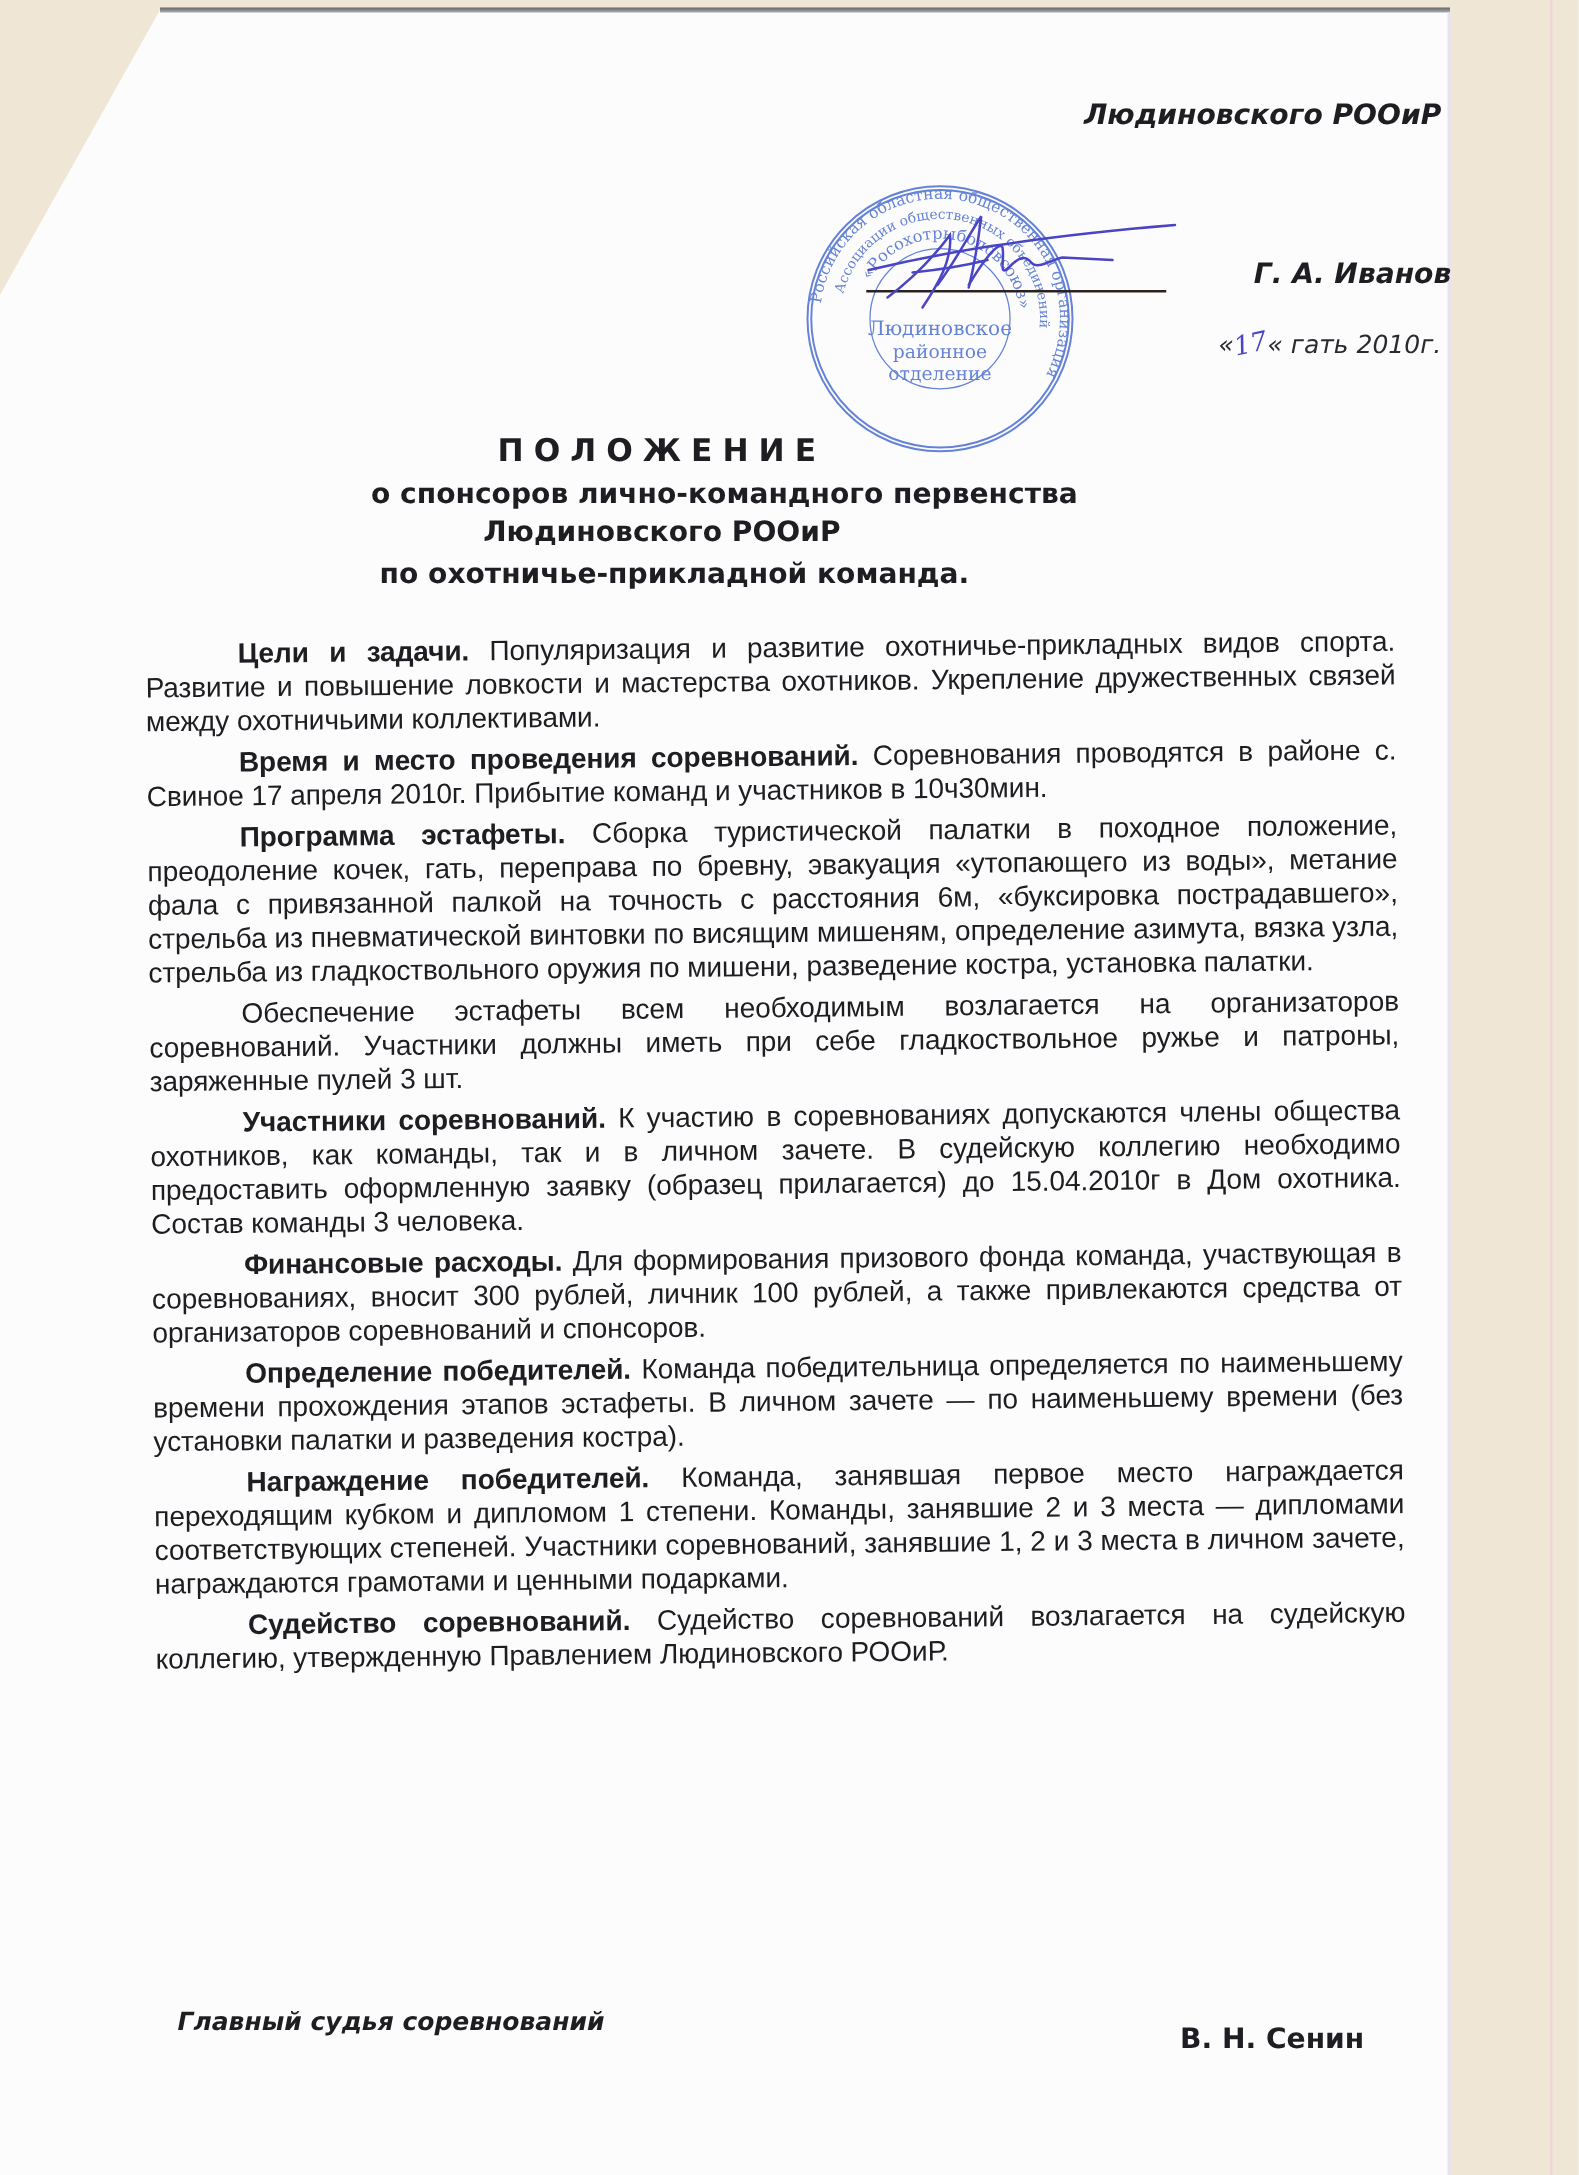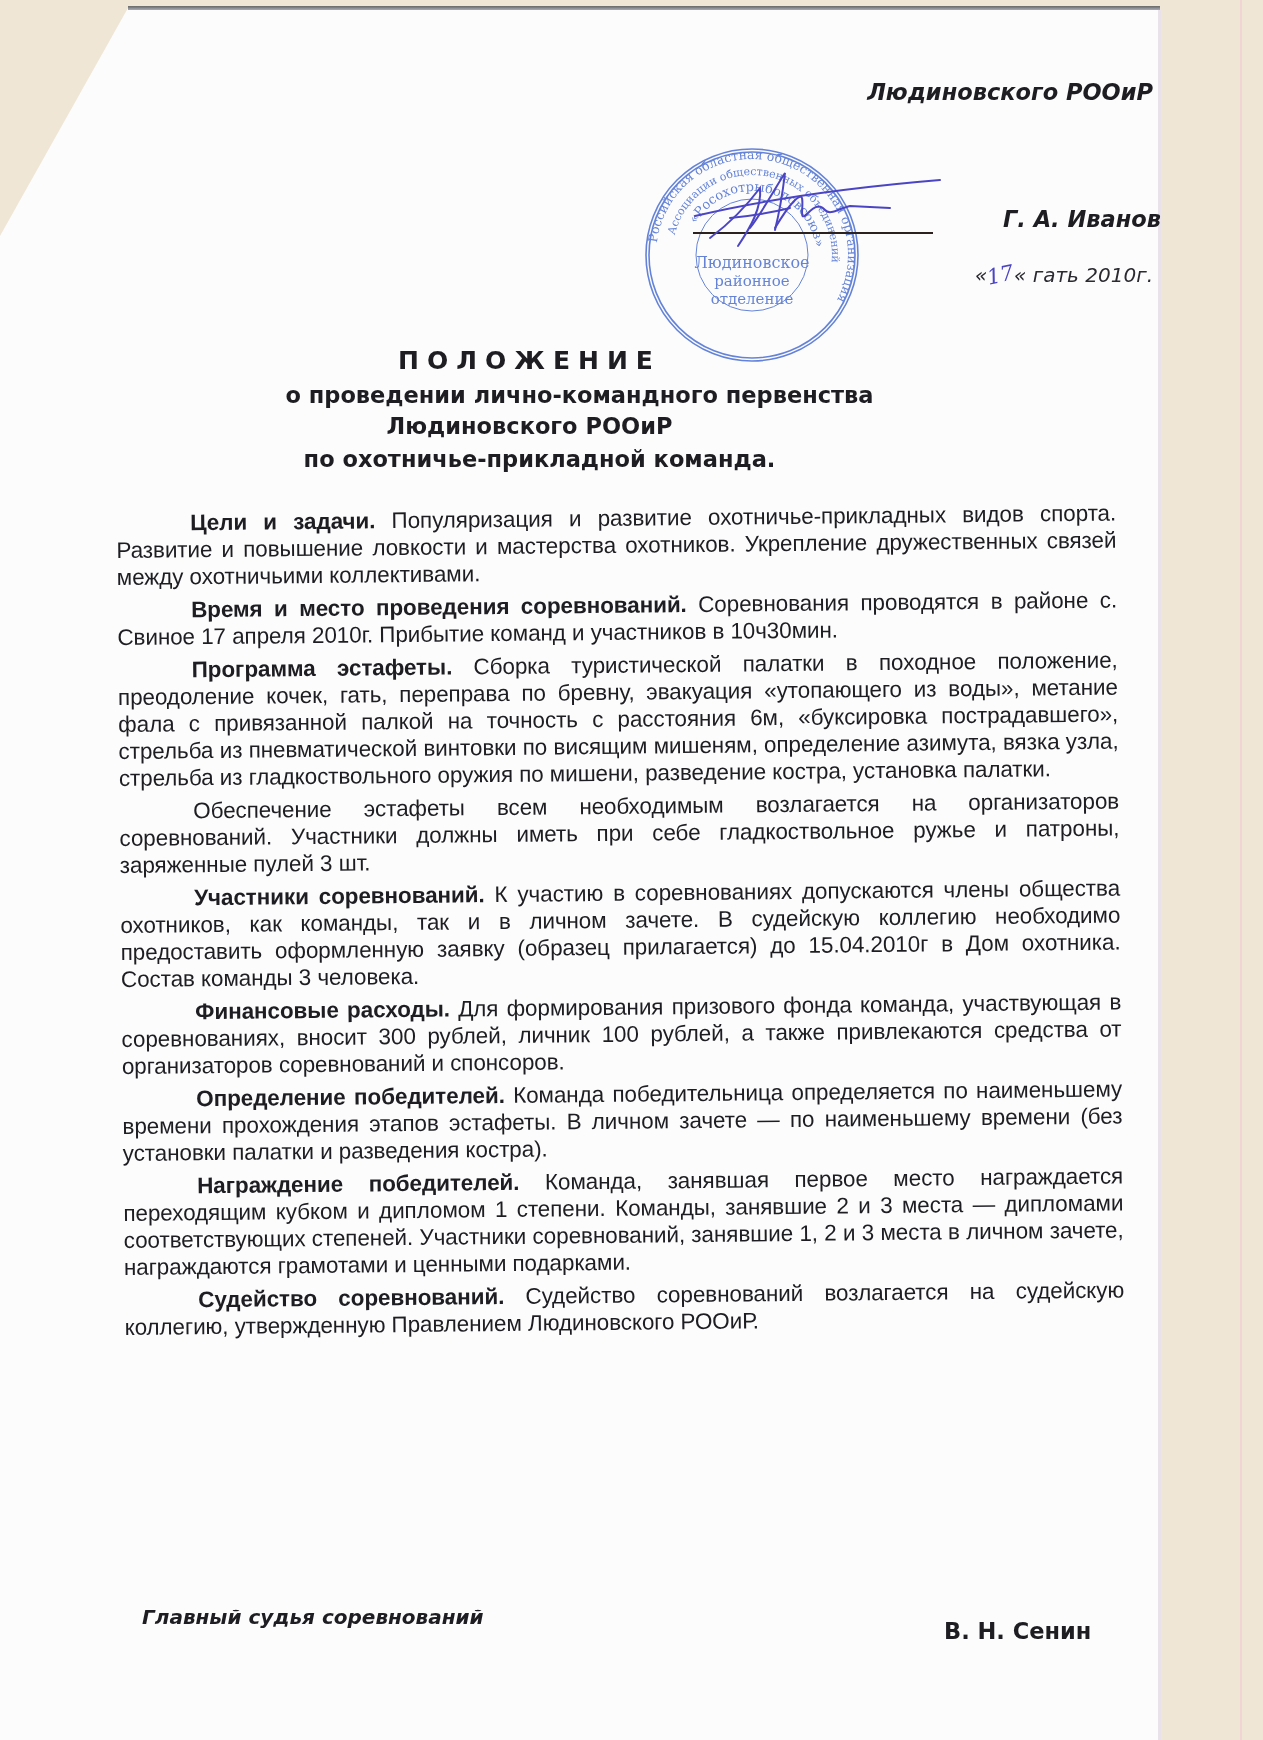--- a/index.html
+++ b/index.html
@@ -234,21 +234,21 @@
     <path d="M40,50 C60,48 80,45 100,40"></path>
   </g>
 </svg>
 
 <div class="date-line">
   <span>«</span><span class="date-day" style="color: rgb(75, 69, 196);">17</span><span>«</span><span> гать 2010г.</span>
 </div>
 
 <div class="heading title">ПОЛОЖЕНИЕ</div>
 <div class="heading subtitle sub1">
-  <span>о проведении </span><span class="it">лично-командного первенства</span>
+  <span>о спонсоров </span><span class="it">лично-командного первенства</span>
 </div>
 <div class="heading subtitle sub2 it">
   <span class="it">Людиновского РООиР</span>
 </div>
 <div class="heading subtitle sub3">
   <span class="it">по охотничье-прикладной команда.</span>
 </div>
 
 <div class="body">
   <p class="para"><span class="lead">Цели и задачи. </span><span>Популяризация и развитие охотничье-прикладных видов спорта. Развитие и повышение ловкости и мастерства охотников. Укрепление дружественных связей между охотничьими коллективами.</span></p>

